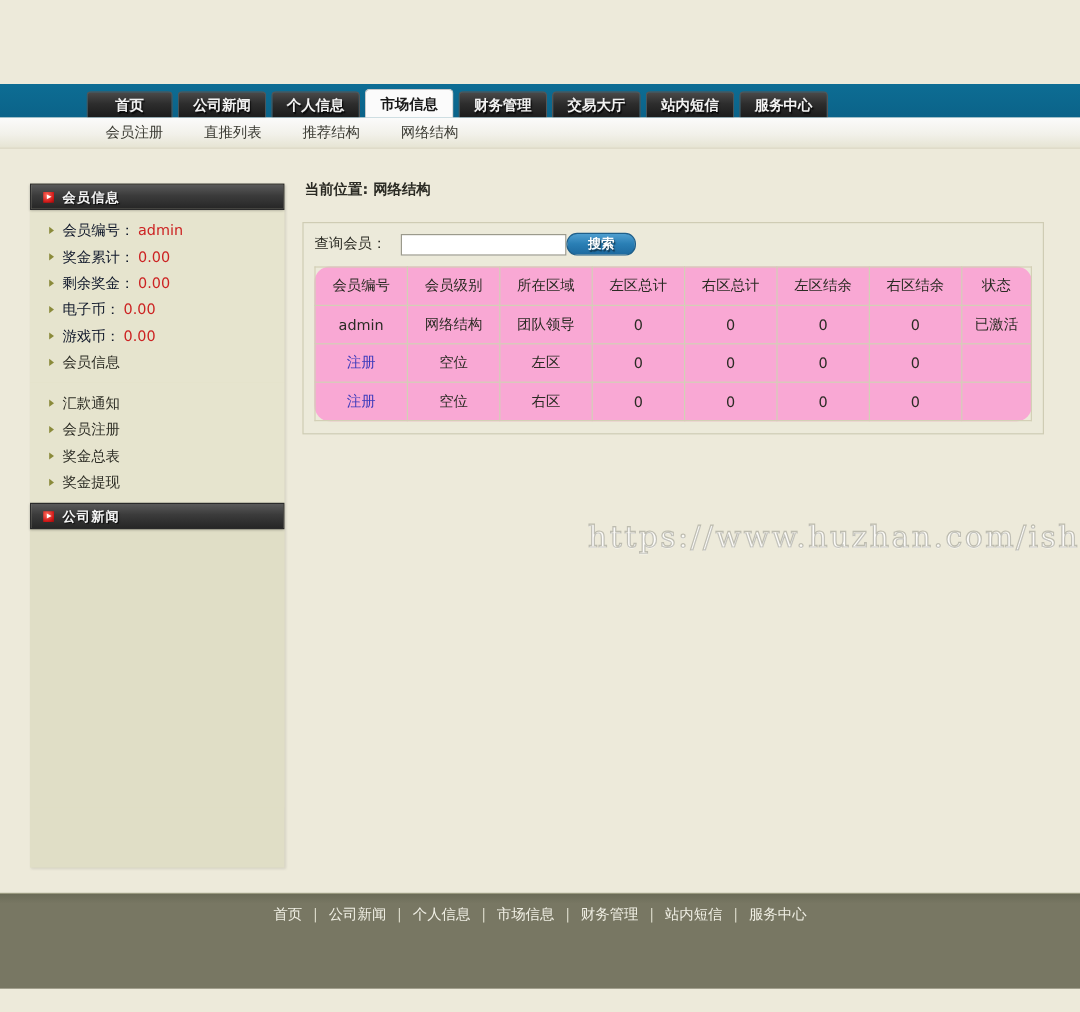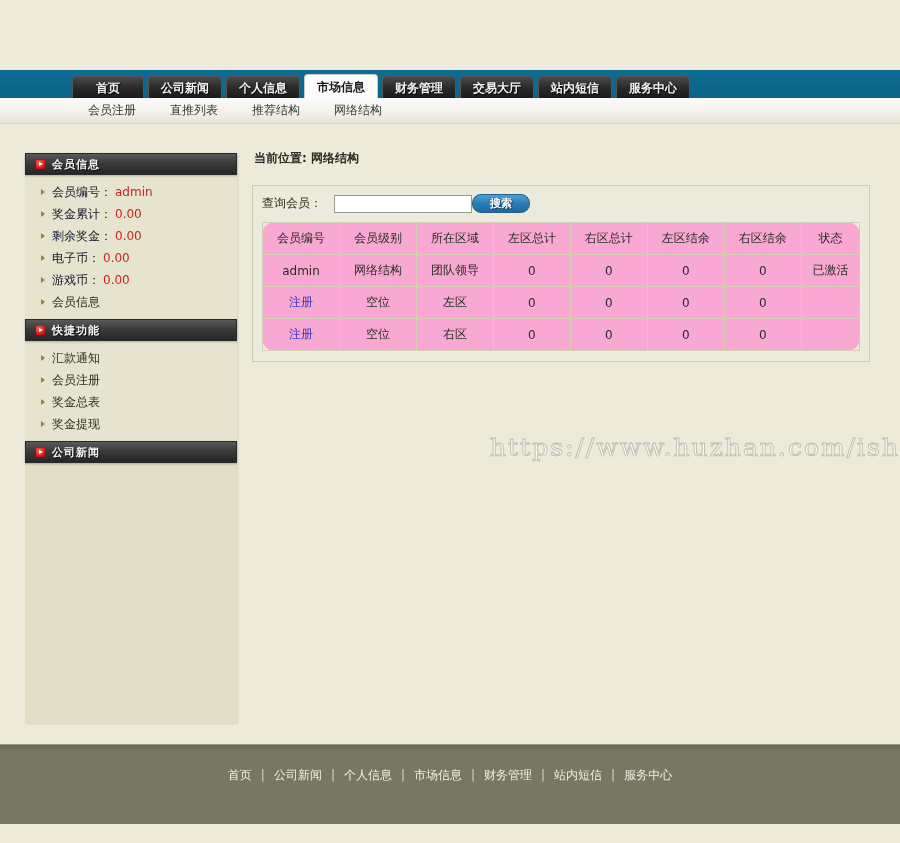--- a/index.html
+++ b/index.html
@@ -264,21 +264,21 @@
     top: 744px;
     width: 900px;
     height: 80px;
     background: linear-gradient(to bottom, #6b6b57 0%, #787763 10%, #787763 100%);
     border-top: 1px solid #9a9a80;
     display: flex;
     align-items: flex-start;
     justify-content: center;
   }
   .footer-links {
-    margin-top: 22px;
+    margin-top: 9px;
     font-size: 12px;
     color: #f0efe4;
     white-space: nowrap;
   }
   .footer-links span.lnk { cursor: pointer; }
   .footer-links span.sep { margin: 0 9px; color: #d8d7c6; }
   .footer-bottom {
     position: absolute;
     left: 0;
     top: 824px;
@@ -344,24 +344,20 @@
             <span class="bullet"></span>
             <span class="info-label">游戏币：</span>
             <span class="info-value">0.00</span>
           </div>
           <div class="info-row">
             <span class="bullet"></span>
             <span class="info-link">会员信息</span>
           </div>
         </div>
 
-      <div class="panel-head">
-        <span class="sq"></span>
-        <span class="ttl">快捷功能</span>
-      </div>
       <div class="panel-body" id="quick-func-rows">
           <div class="info-row">
             <span class="bullet"></span>
             <span class="info-link">汇款通知</span>
           </div>
           <div class="info-row">
             <span class="bullet"></span>
             <span class="info-link">会员注册</span>
           </div>
           <div class="info-row">

